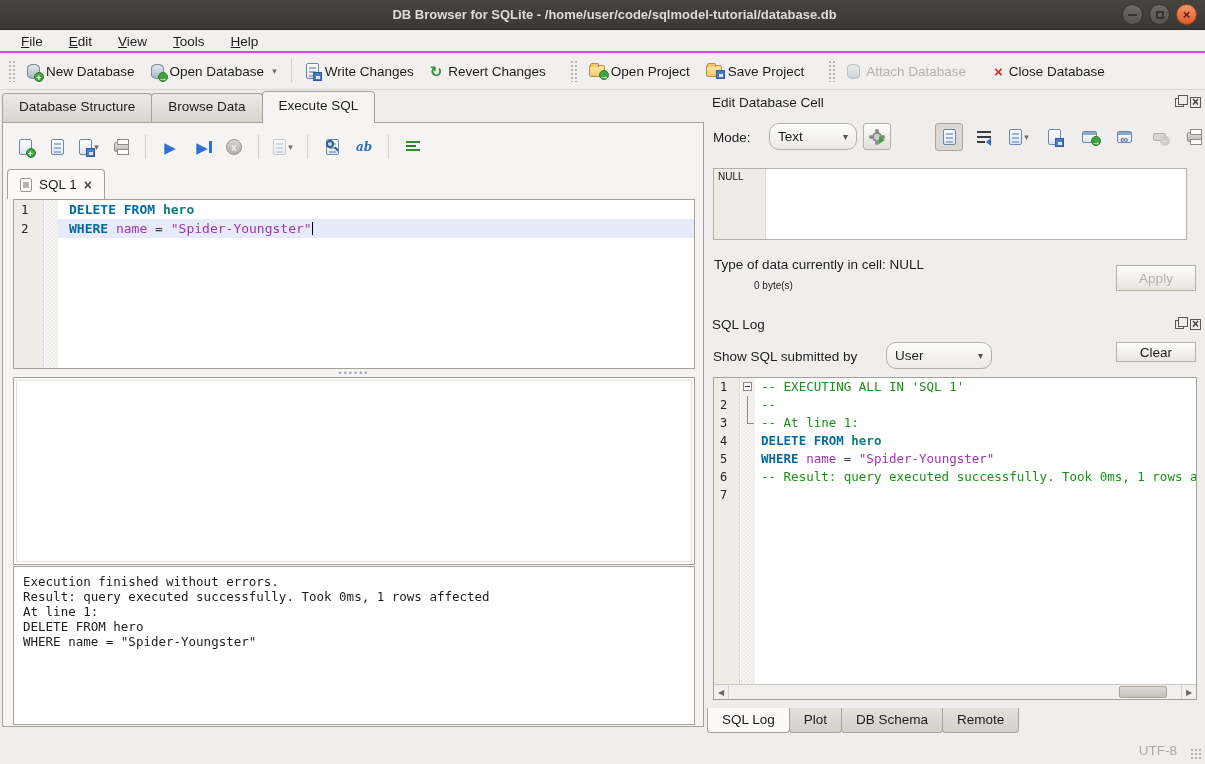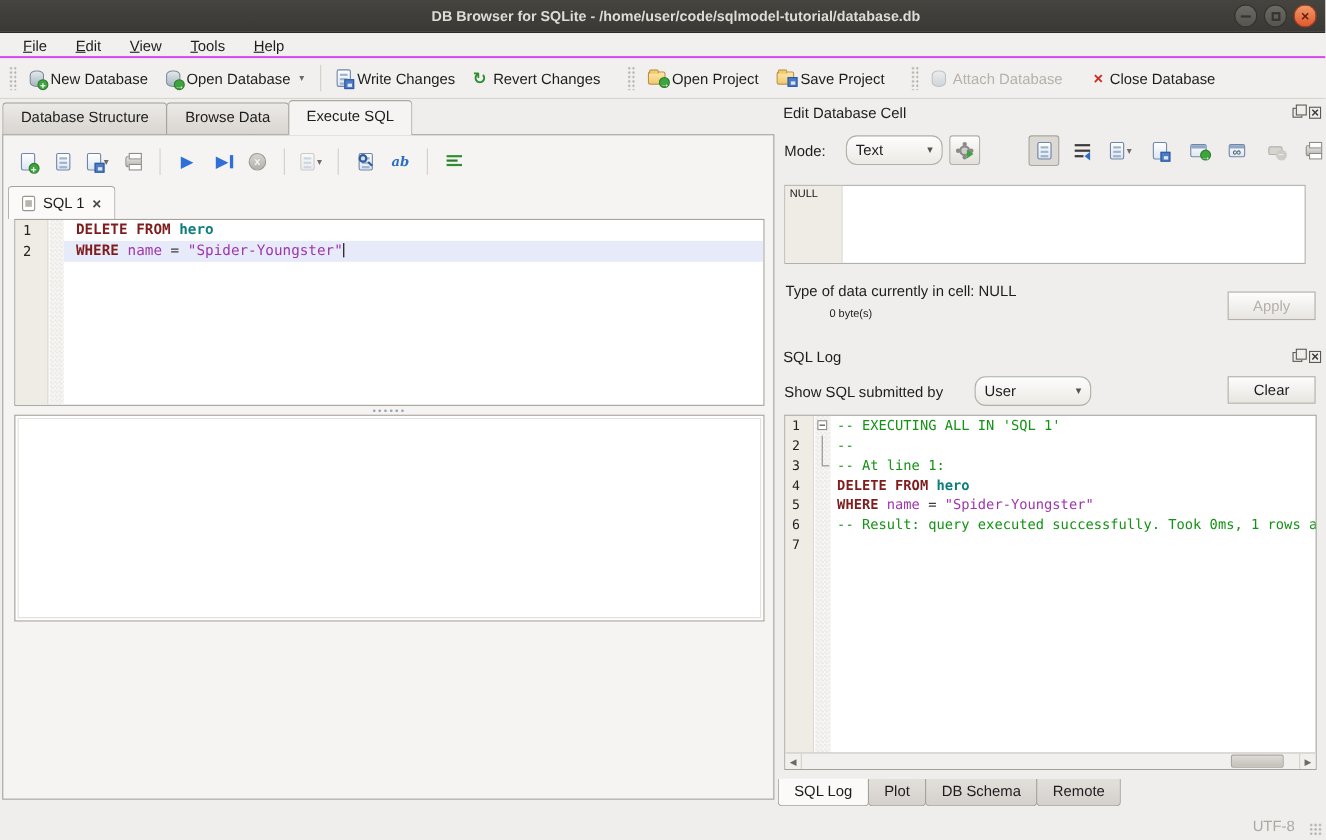--- a/index.html
+++ b/index.html
@@ -91,21 +91,21 @@
   
   .editor { position:absolute; left:10px; top:76px; width:682px; height:170px; background:#ffffff; border:1px solid #a5a19b; overflow:hidden; }
   .gutter { position:absolute; left:0; top:0; bottom:0; width:30px; background:#efece6; border-right:1px solid #dcd8d1;
     font-family:"DejaVu Sans Mono",monospace; font-size:12.5px; color:#232323; }
   .gutter .ln { height:19px; line-height:19px; padding-left:7px; }
   .foldcol { position:absolute; left:31px; top:0; bottom:0; width:13px;
     background:repeating-conic-gradient(#ecebe8 0% 25%, #f7f6f4 0% 50%) 0 0/4px 4px; }
   .codearea { position:absolute; left:44px; top:0; right:0; bottom:0; font-family:"DejaVu Sans Mono",monospace; font-size:13px; }
   .cline { height:19px; line-height:19px; padding-left:11px; white-space:pre; }
   .cline.cur { background:#e7eaf8; }
-  .kw { color:#7f1d1d; font-weight:bold; }
+  .kw { color:#0369a1; font-weight:bold; }
   .tbl { color:#0d7d7d; font-weight:bold; }
   .idt { color:#9e36ae; }
   .op { color:#3c3c3c; }
   .str { color:#9e36ae; }
   .cmt { color:#159315; }
   .caret-i { display:inline-block; width:1px; height:13px; background:#000; vertical-align:-2px; }
 
   .hsplit { position:absolute; left:10px; top:246px; width:682px; height:8px; display:flex; align-items:center; justify-content:center; }
   .dots { color:#9aa6b5; font-size:9px; letter-spacing:2px; line-height:4px; }
 
@@ -158,21 +158,21 @@
 
   .cellbox { position:absolute; left:6px; top:78px; width:474px; height:72px; background:#fff; border:1px solid #b3afa9; }
   .cellbox .nullcol { position:absolute; left:0; top:0; bottom:0; width:52px; background:#efece6; border-right:1px solid #e2ded7;
     font-size:10px; padding:2px 0 0 4px; color:#111; }
 
   .typeinfo { position:absolute; left:7px; top:167px; font-size:13.5px; }
   .sizeinfo { position:absolute; left:7px; top:190px; font-size:10px;margin-left:40px; }
   .btn { position:absolute; background:linear-gradient(#fdfdfc,#e8e5e1); border:1px solid #b3afa9; border-radius:0;
     font-size:13.5px; display:flex; align-items:center; justify-content:center; }
   .applybtn { left:409px; top:175px; width:80px; height:26px; color:#b4b0aa; }
-  .clearbtn { left:409px; top:252px; width:80px; height:25px; color:#1d1d1d; }
+  .clearbtn { left:409px; top:252px; width:80px; height:20px; color:#1d1d1d; }
   .clearbtn::first-letter { text-decoration:underline; }
 
   .loghead-row { position:absolute; left:6px; top:252px; right:8px; height:28px; display:flex; align-items:center; font-size:13.5px; }
   .combo-user { left:179px; top:252px; width:106px; }
 
   .logbox { position:absolute; left:6px; top:287px; width:484px; height:323px; background:#fff; border:1px solid #a5a19b; overflow:hidden; }
   .loggutter { position:absolute; left:0; top:0; bottom:0; width:26px; background:#efece6; border-right:1px solid #dcd8d1;
     font-family:"DejaVu Sans Mono",monospace; font-size:12px; color:#232323; }
   .loggutter .ln { height:18px; line-height:18px; padding-left:6px; }
   .logfold { position:absolute; left:27px; top:0; bottom:0; width:14px;
@@ -369,20 +369,25 @@
           <div class="cline cur"><span class="kw">WHERE </span><span class="idt">name</span><span class="op"> = </span><span class="str">"Spider-Youngster"</span><span class="caret-i"></span></div>
         </div>
       </div>
 
       <div class="hsplit">
           <span class="dots">••••••</span>
         </div>
 
       <div class="results"></div>
 
+      <div class="msg"><span>Execution finished without errors.</span>
+<span>Result: query executed successfully. Took 0ms, 1 rows affected</span>
+<span>At line 1:</span>
+<span>DELETE FROM hero</span>
+<span>WHERE name = "Spider-Youngster"</span></div>
 
     </div>
   </div>
 
   <div class="vsplit"></div>
 
   <div class="right">
 
     <div class="dockhead" style="top:2px;">
       <span class="t">Edit Database Cell</span>

